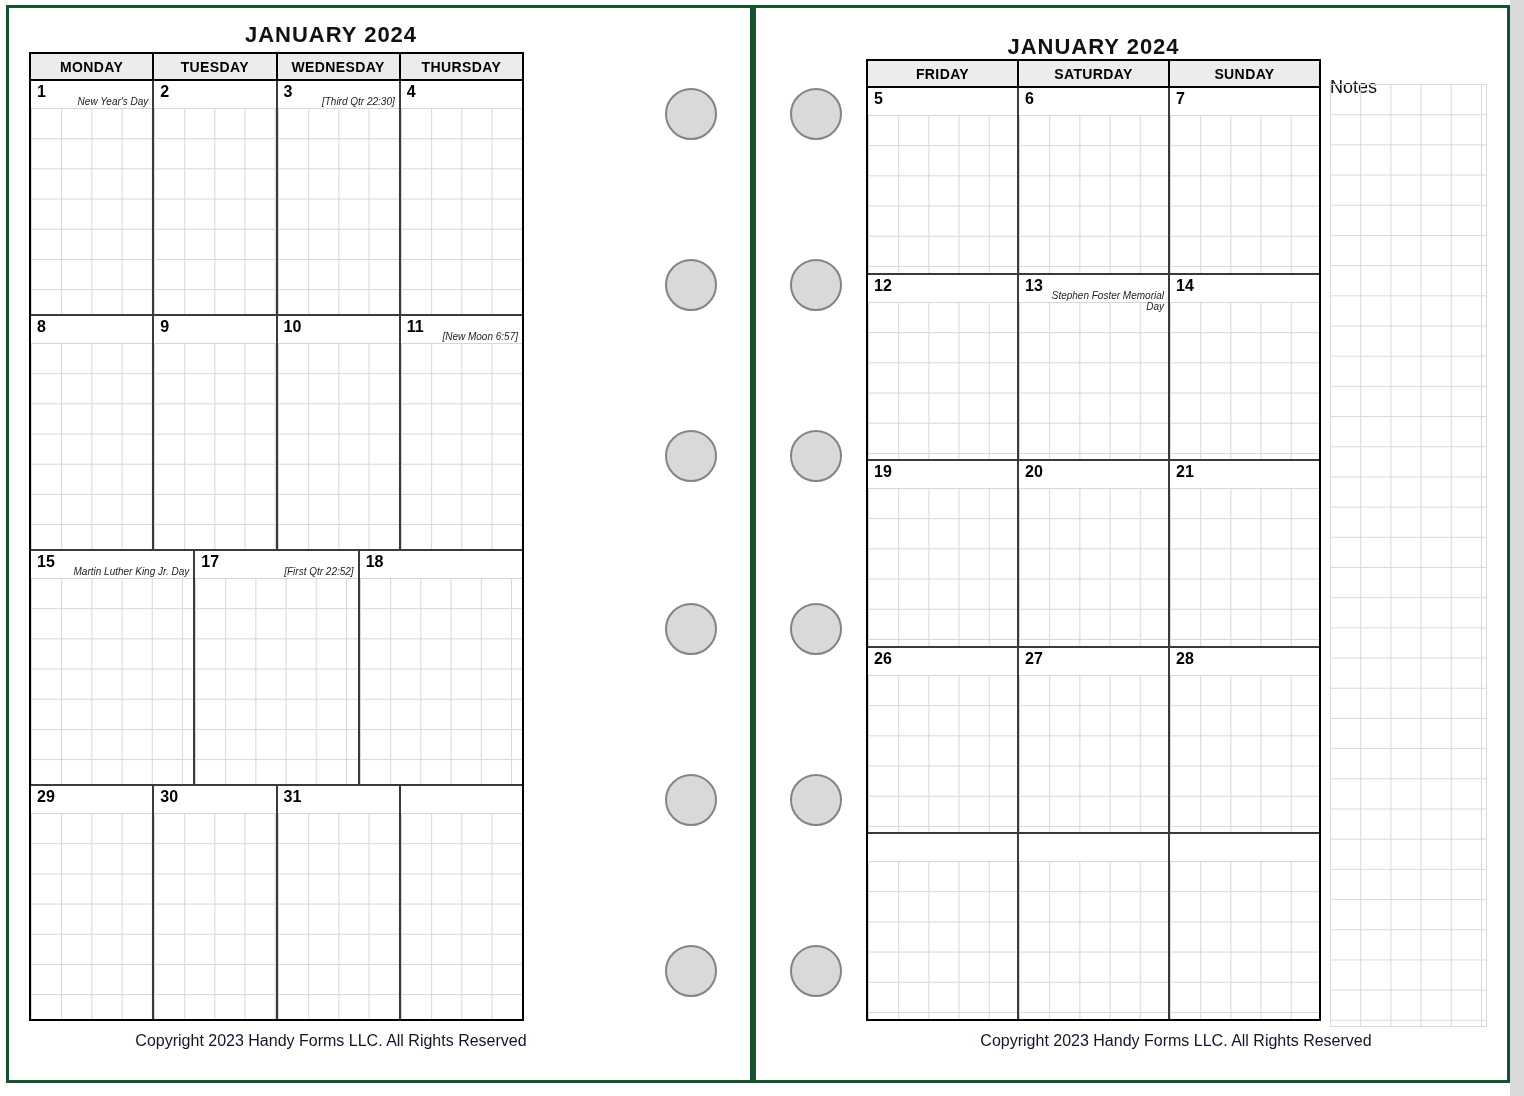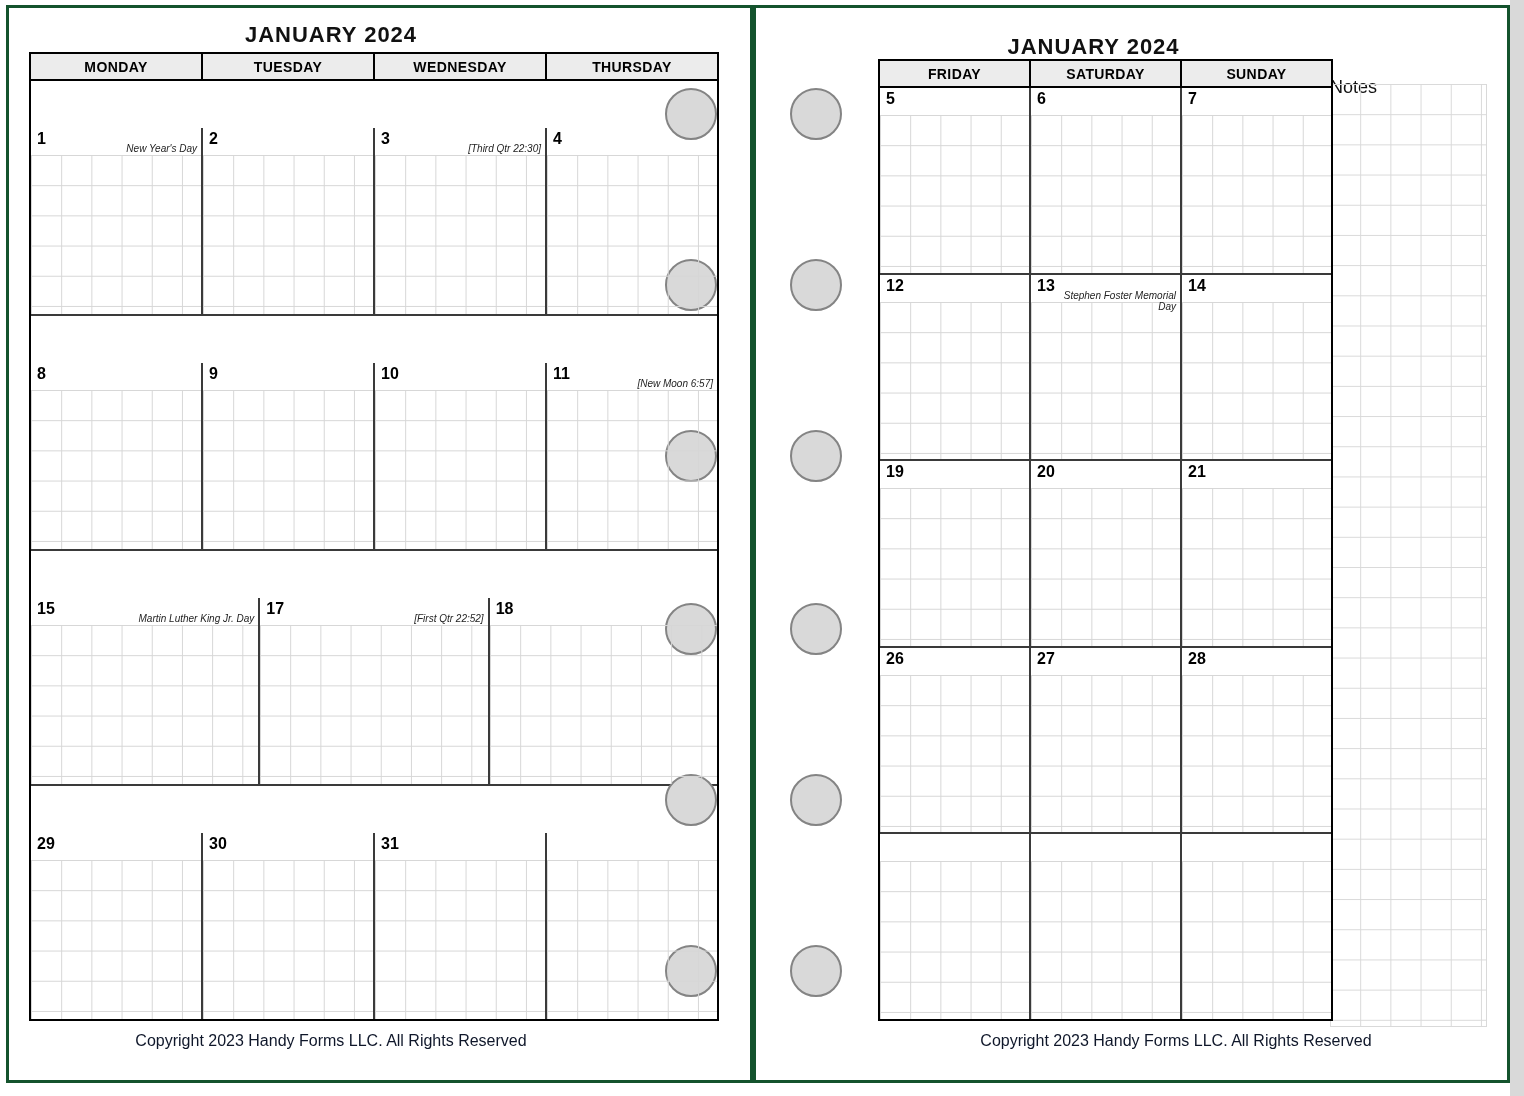--- a/index.html
+++ b/index.html
@@ -17,22 +17,22 @@
   .page-title{
     position:absolute;text-align:center;font-weight:bold;font-size:22px;
     letter-spacing:1px;color:#111;
   }
   .title-left{left:20px;top:14px;width:604px;}
   .title-right{left:110px;top:26px;width:455px;}
   .cal{
     position:absolute;border:2px solid #000;box-sizing:border-box;
     display:flex;flex-direction:column;background:#fff;
   }
-  #cal-left{left:20px;top:44px;width:690px;height:969px;gap:47px;}
-  #cal-right{left:122px;top:51px;width:455px;height:962px;}
+  #cal-left{left:20px;top:44px;width:495px;height:969px;}
+  #cal-right{left:110px;top:51px;width:455px;height:962px;}
   .cal-header{display:flex;height:25px;flex:0 0 25px;background:#ececec;border-bottom:2px solid #000;}
   .hcell{
     flex:1;display:flex;align-items:center;justify-content:center;
     font-weight:bold;font-size:14px;letter-spacing:0.4px;border-right:2px solid #000;
   }
   .hcell:last-child{border-right:none;}
   .week{display:flex;flex:1;border-bottom:2px solid #3a3a3a;min-height:0;}
   .week:last-child{border-bottom:none;}
   .cell{flex:1;position:relative;border-right:2px solid #3a3a3a;min-width:0;}
   .cell:last-child{border-right:none;}

